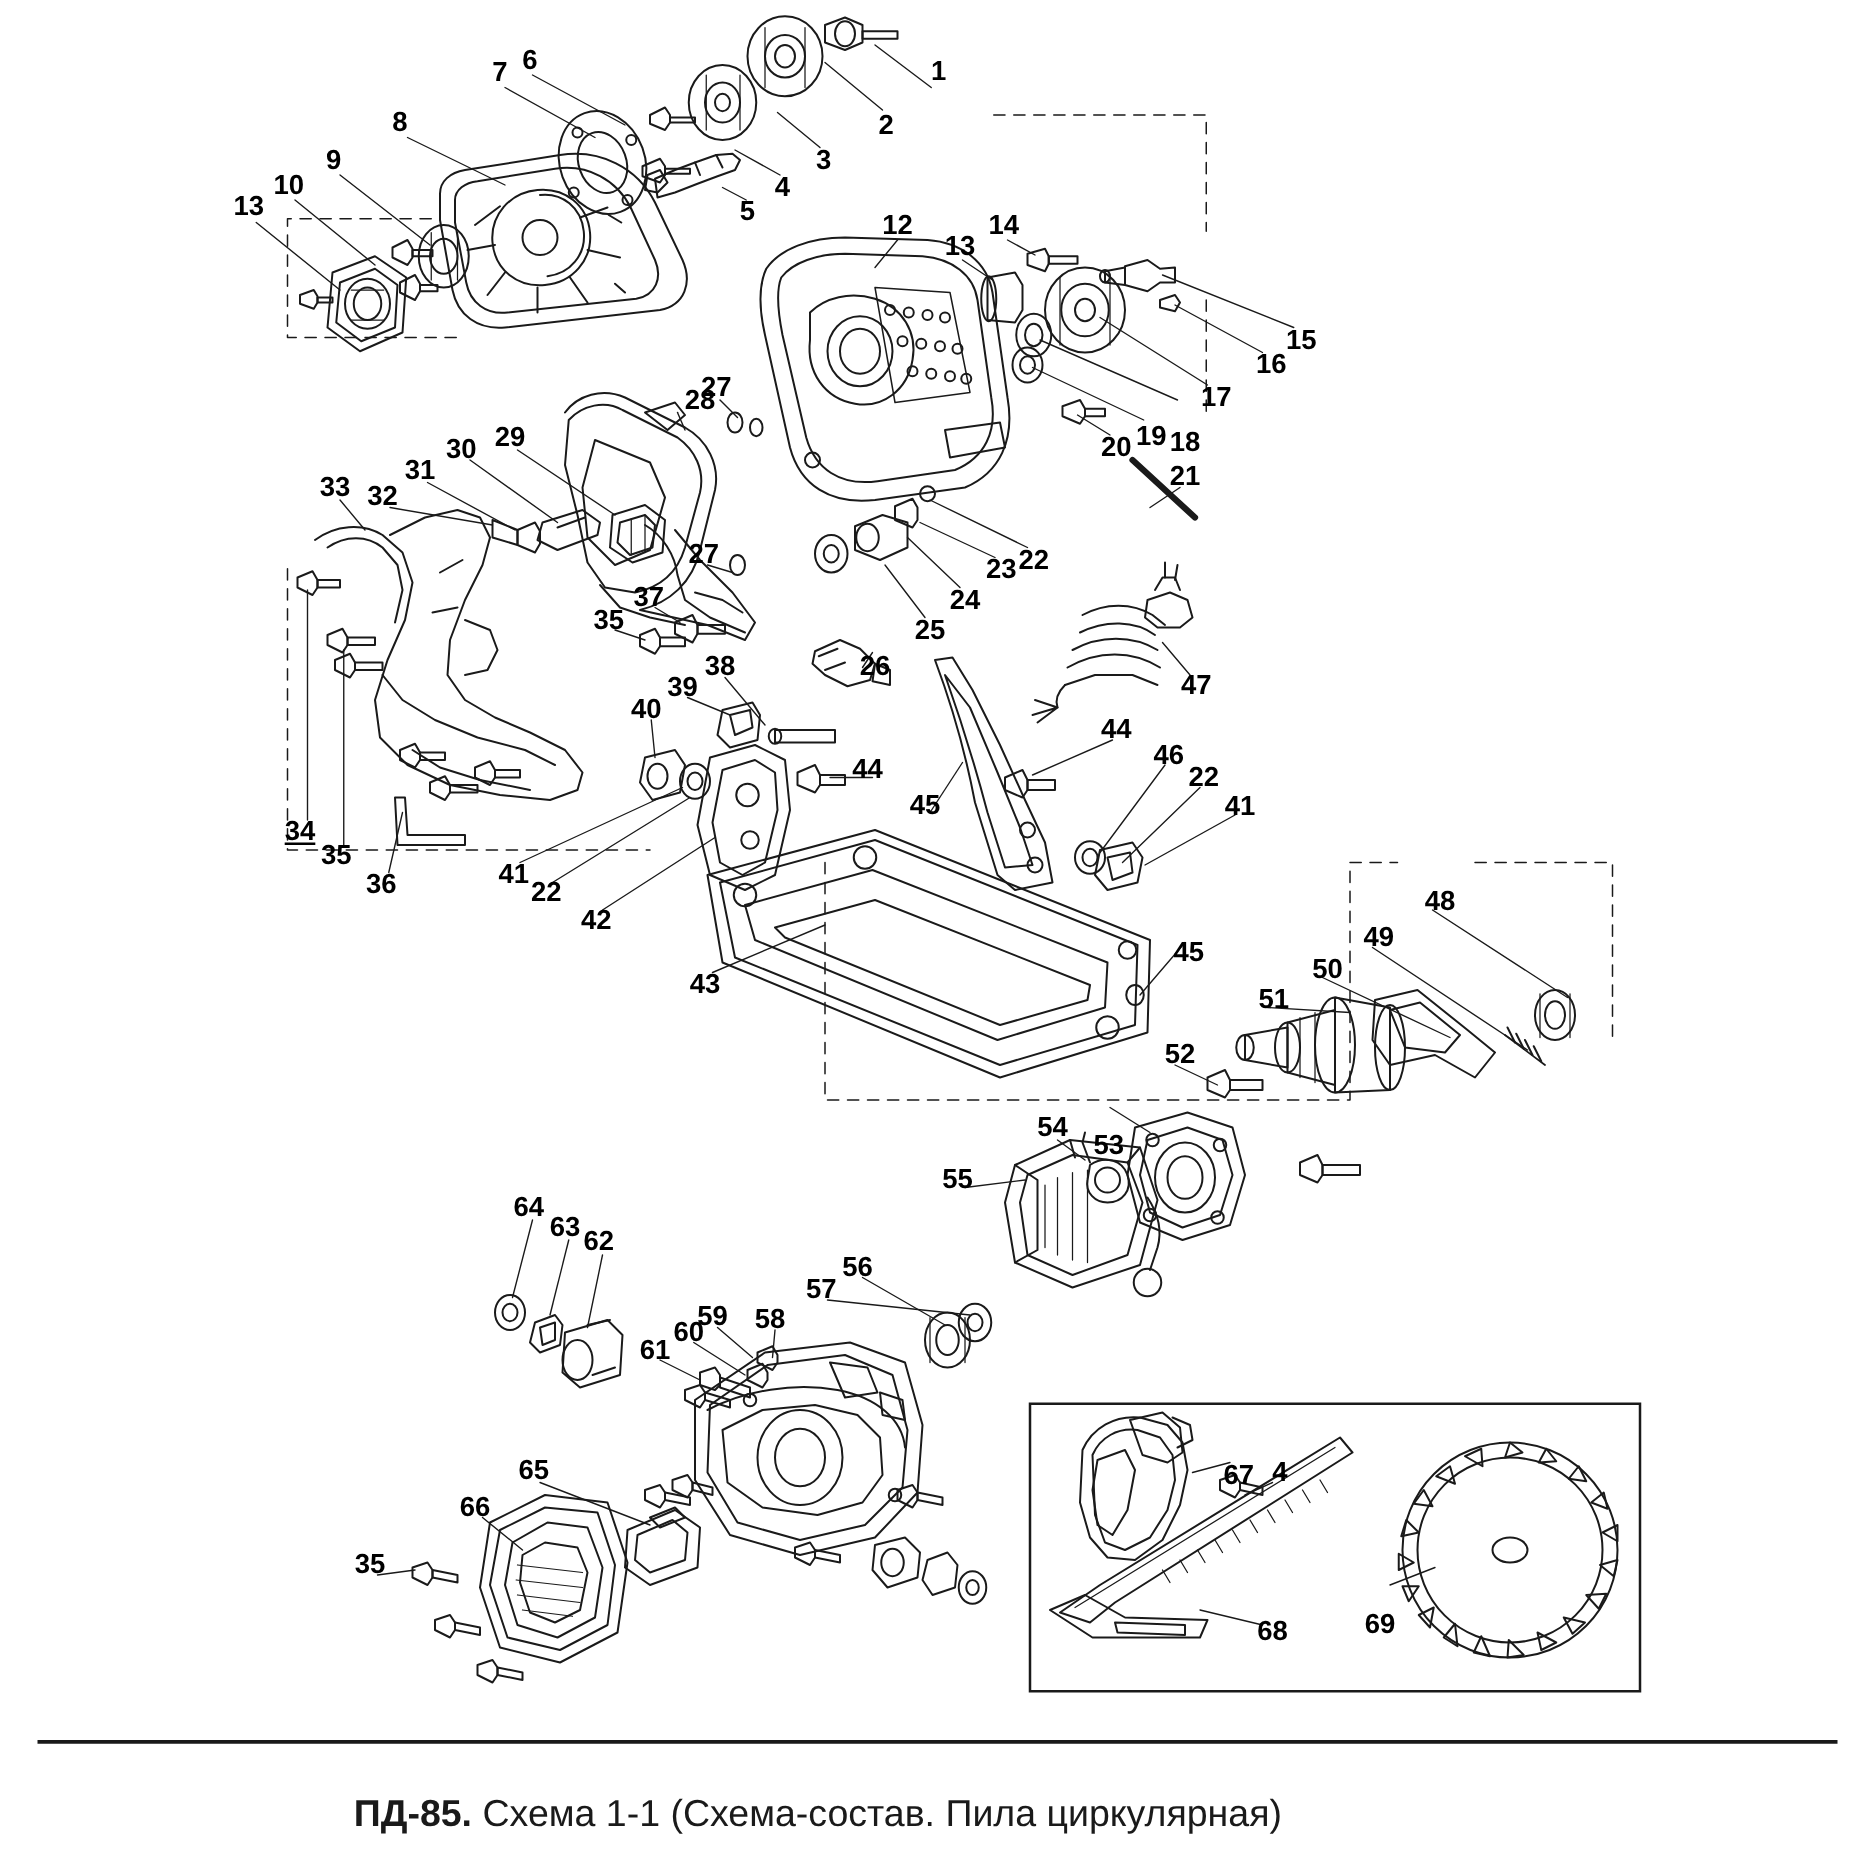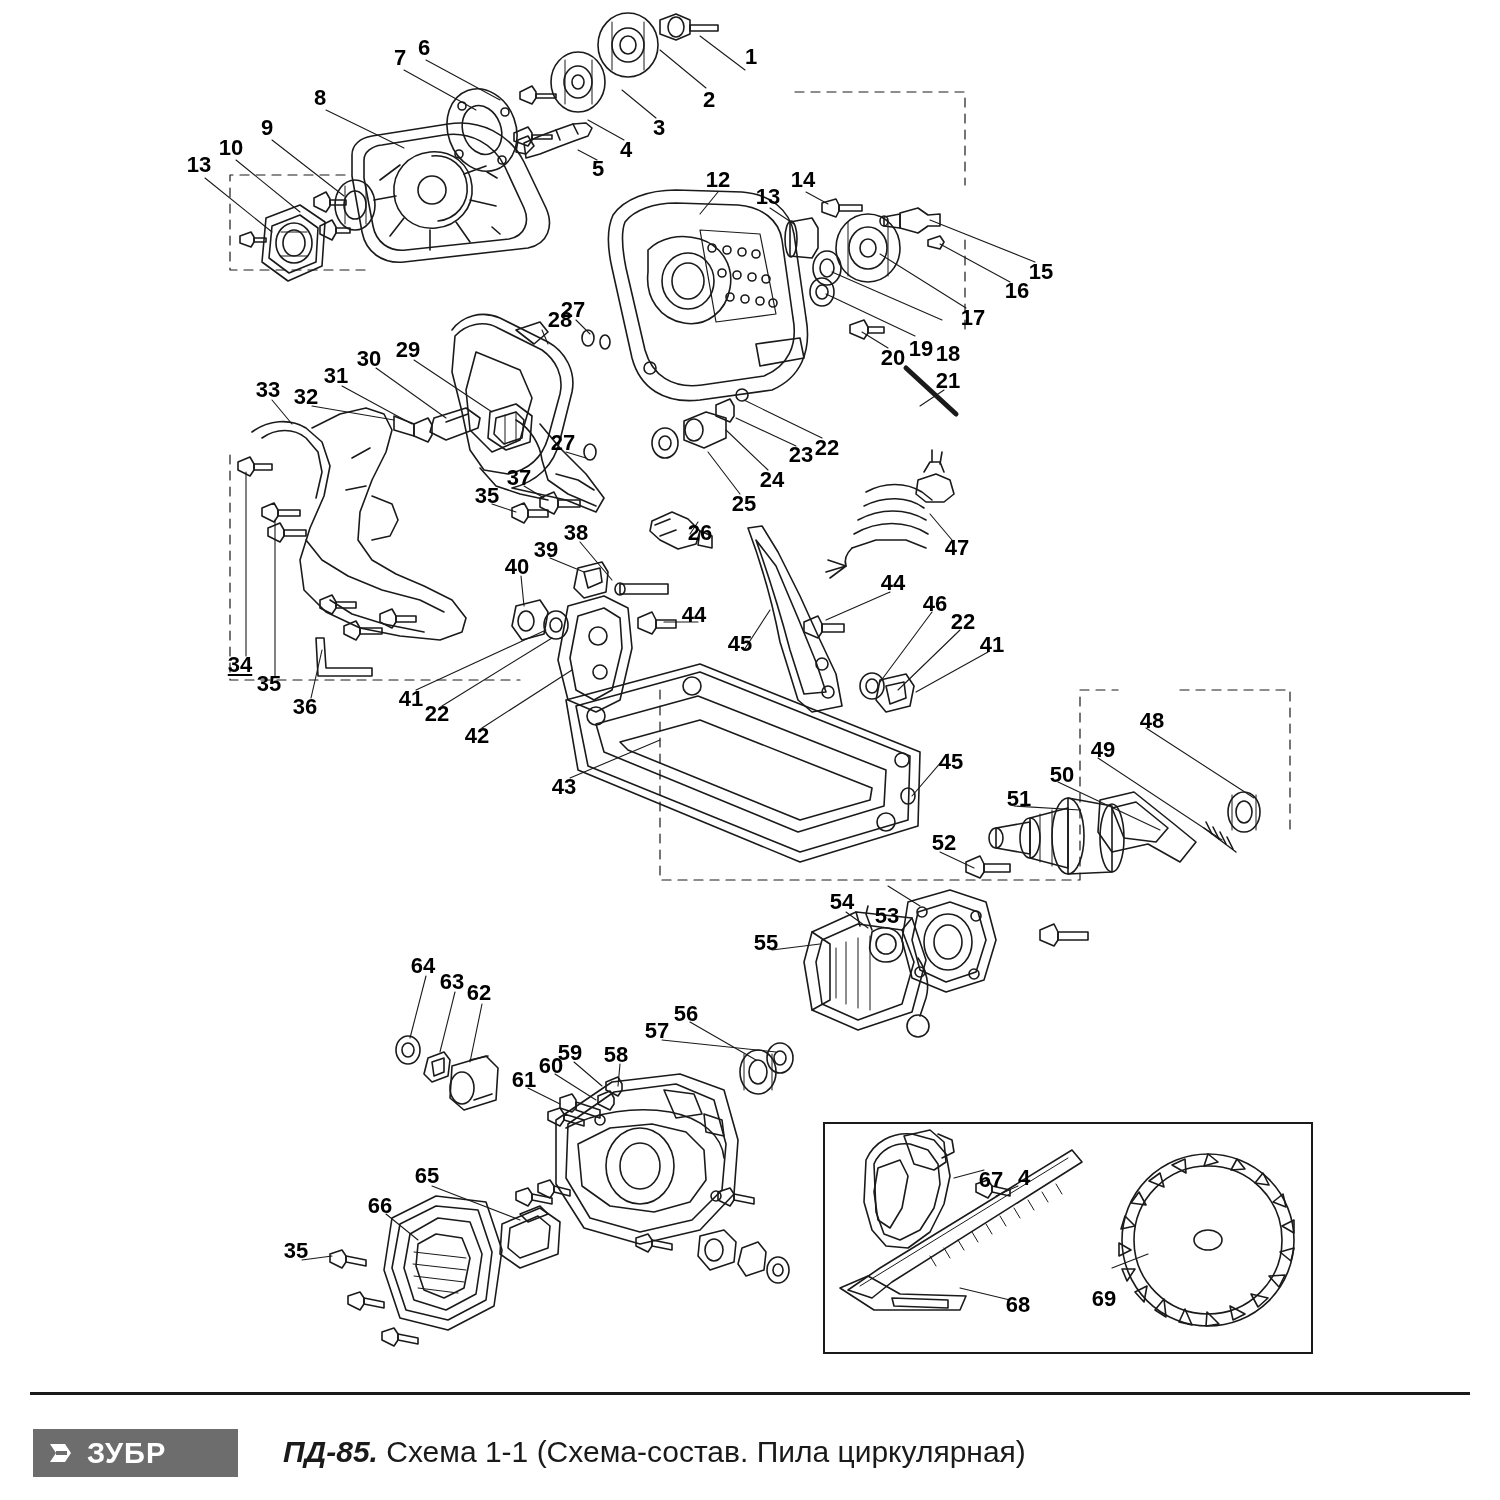--- a/index.html
+++ b/index.html
@@ -83,21 +83,20 @@
   #footer-caption {
     position: absolute;
     left: 283px;
     top: 43px;
     font-size: 30px;
     color: #1a1a1a;
     white-space: nowrap;
   }
   #footer-caption .model {
     font-weight: bold;
-    font-style: italic;
   }
   #footer-caption .desc {
     font-weight: normal;
   }
   .inset-box {
     position: absolute;
     border: 2px solid #1a1a1a;
     box-sizing: border-box;
   }
 </style>
@@ -650,24 +649,17 @@
       <div class="callout" style="left: 296px; top: 1251px;">35</div>
       <div class="callout" style="left: 991px; top: 1160px; margin-top: 20px;">67</div>
       <div class="callout" style="left: 1024px; top: 1178px;">4</div>
       <div class="callout" style="left: 1018px; top: 1305px;">68</div>
       <div class="callout" style="left: 1104px; top: 1263px; margin-top: 36px;">69</div>
     </div>
 </div>
 
 <div id="footer">
   <div id="footer-rule"></div>
-  <div id="brand-badge">
-    <svg class="arrow-mark" viewBox="0 0 30 30">
-      <path d="M3 6 L18 6 L24 15 L18 24 L3 24 L9 15 Z" fill="#ffffff"></path>
-      <path d="M9 13 L20 13 L20 17 L9 17 Z" fill="#6d6d6d"></path>
-    </svg>
-    <span class="brand-text">ЗУБР</span>
-  </div>
   <div id="footer-caption">
     <span class="model">ПД-85.</span>
     <span class="desc">Схема 1-1 (Схема-состав. Пила циркулярная)</span>
   </div>
 </div>
 
 </body></html>

